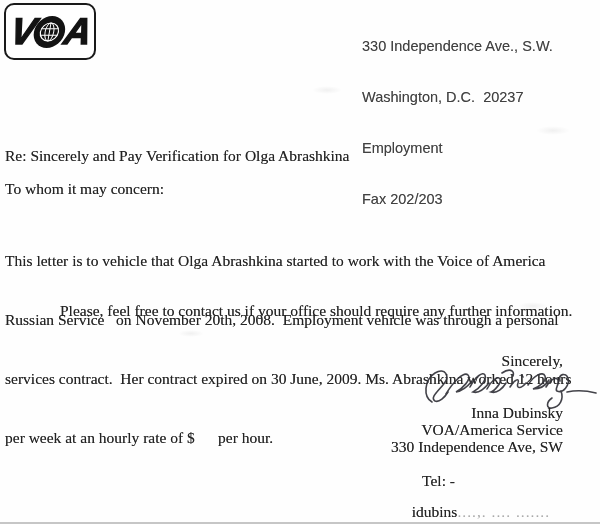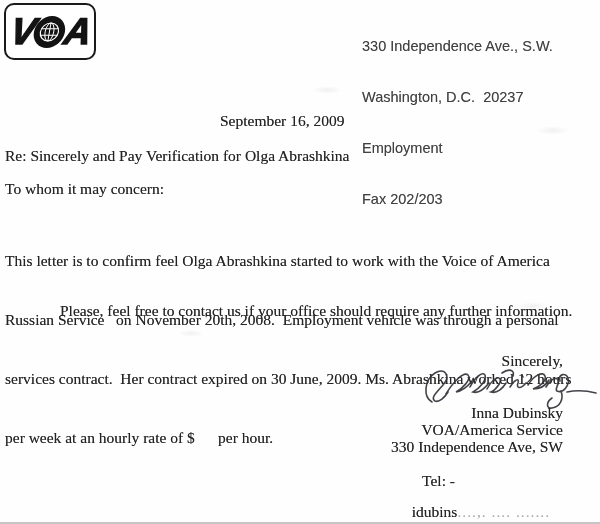--- a/index.html
+++ b/index.html
@@ -105,28 +105,27 @@
     </div>
   </div>
 
   <div class="abs sans lh-address">
     <div>330 Independence Ave., S.W.</div>
     <div>Washington, D.C.  20237</div>
     <div>Employment</div>
     <div>Fax 202/203</div>
   </div>
 
-  <div class="abs serif date-line">September 16, 2009</div>
 
   <div class="abs serif subject-line">Re: Sincerely and Pay Verification for Olga Abrashkina</div>
 
   <div class="abs serif salutation">To whom it may concern:</div>
 
   <div class="abs serif body-par">
-    <div>This letter is to confirm feel Olga Abrashkina started to work with the Voice of America</div>
+    <div>This letter is to vehicle that Olga Abrashkina started to work with the Voice of America</div>
     <div>Russian Service   on November 20th, 2008.  Employment vehicle was through a personal</div>
     <div>services contract.  Her contract expired on 30 June, 2009. Ms. Abrashkina worked 12 hours</div>
     <div>per week at an hourly rate of $      per hour.</div>
   </div>
 
   <div class="abs serif closing-request">Please, feel free to contact us if your office should require any further information.</div>
 
   <div class="serif sig-line valediction">Sincerely,</div>
 
   <svg class="signature-svg" width="178" height="48" viewBox="0 0 178 48">

